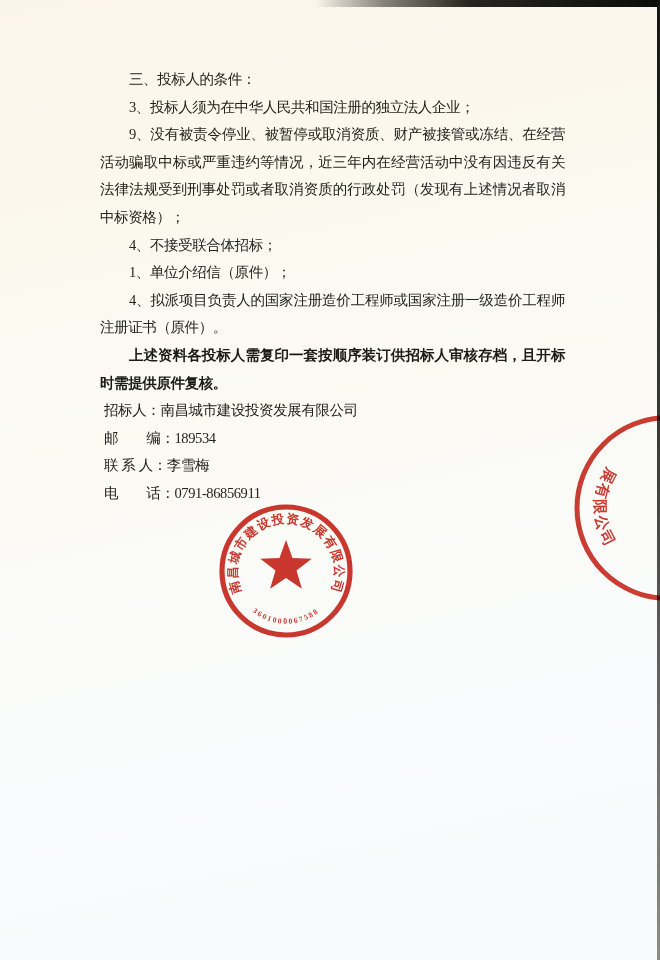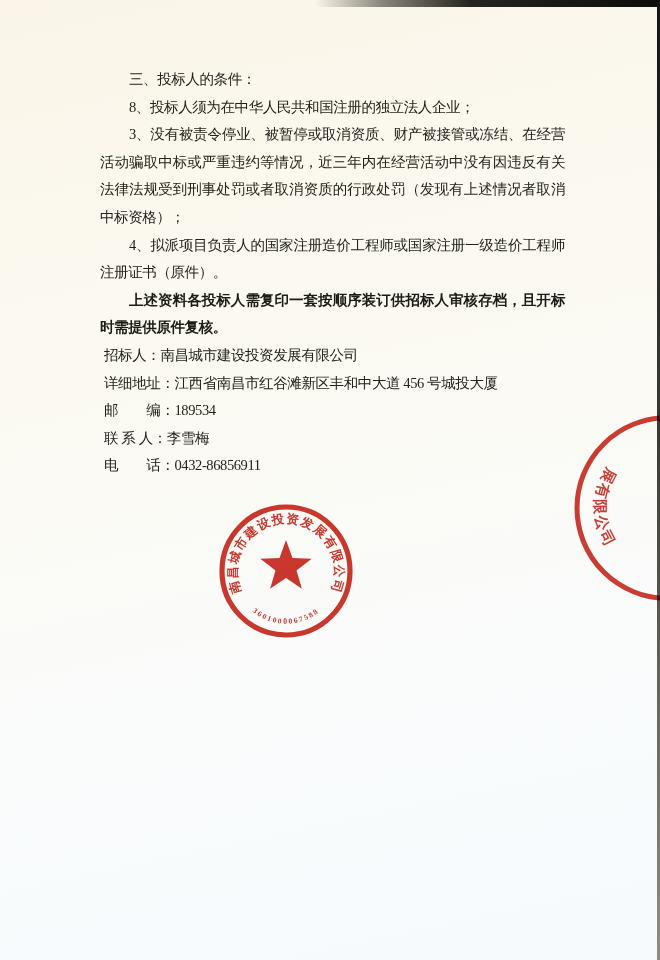--- a/index.html
+++ b/index.html
@@ -46,31 +46,32 @@
 </head>
 <body>
 
 <div class="page">
 
   <div class="edge-top"></div>
   <div class="edge-right"></div>
 
   <div class="doc">
     <p>三、投标人的条件：</p>
-    <p>8、投标人须为在中华人民共和国注册的独立法人企业；</p>
-    <p>3、没有被责令停业、被暂停或取消资质、财产被接管或冻结、在经营活动骗取中标或严重违约等情况，近三年内在经营活动中没有因违反有关法律法规受到刑事处罚或者取消资质的行政处罚（发现有上述情况者取消中标资格）；</p>
+    <p>3、投标人须为在中华人民共和国注册的独立法人企业；</p>
+    <p>9、没有被责令停业、被暂停或取消资质、财产被接管或冻结、在经营活动骗取中标或严重违约等情况，近三年内在经营活动中没有因违反有关法律法规受到刑事处罚或者取消资质的行政处罚（发现有上述情况者取消中标资格）；</p>
+    <p>4、不接受联合体招标；</p>
+    <p>1、单位介绍信（原件）；</p>
     <p>4、拟派项目负责人的国家注册造价工程师或国家注册一级造价工程师注册证书（原件）。</p>
     <p class="bold">上述资料各投标人需复印一套按顺序装订供招标人审核存档，且开标时需提供原件复核。</p>
 
     <div class="contact">
       <div>招标人：南昌城市建设投资发展有限公司</div>
-      <div>详细地址：江西省南昌市红谷滩新区丰和中大道 456 号城投大厦</div>
       <div>邮　　编：189534</div>
       <div>联 系 人：李雪梅</div>
-      <div>电　　话：0432-86856911</div>
+      <div>电　　话：0791-86856911</div>
     </div>
   </div>
 
   <svg class="seal" viewBox="0 0 142 142" aria-hidden="true">
     <defs>
       <path id="ringPath" d="M 26.6,91.7 A 49,49 0 1 1 115.4,91.7" fill="none"></path>
       <path id="numPath" d="M 23.9,92.9 A 52,52 0 0 0 118.1,92.9" fill="none"></path>
     </defs>
     <circle cx="71" cy="70" r="64" fill="none" stroke="#c8281e" stroke-width="5.2"></circle>
     <polygon points="71,39 77.5,57.1 96.7,57.7 81.5,69.4 86.9,87.8 71,77 55.1,87.8 60.5,69.4 45.3,57.7 64.5,57.1" fill="#c8281e"></polygon>

